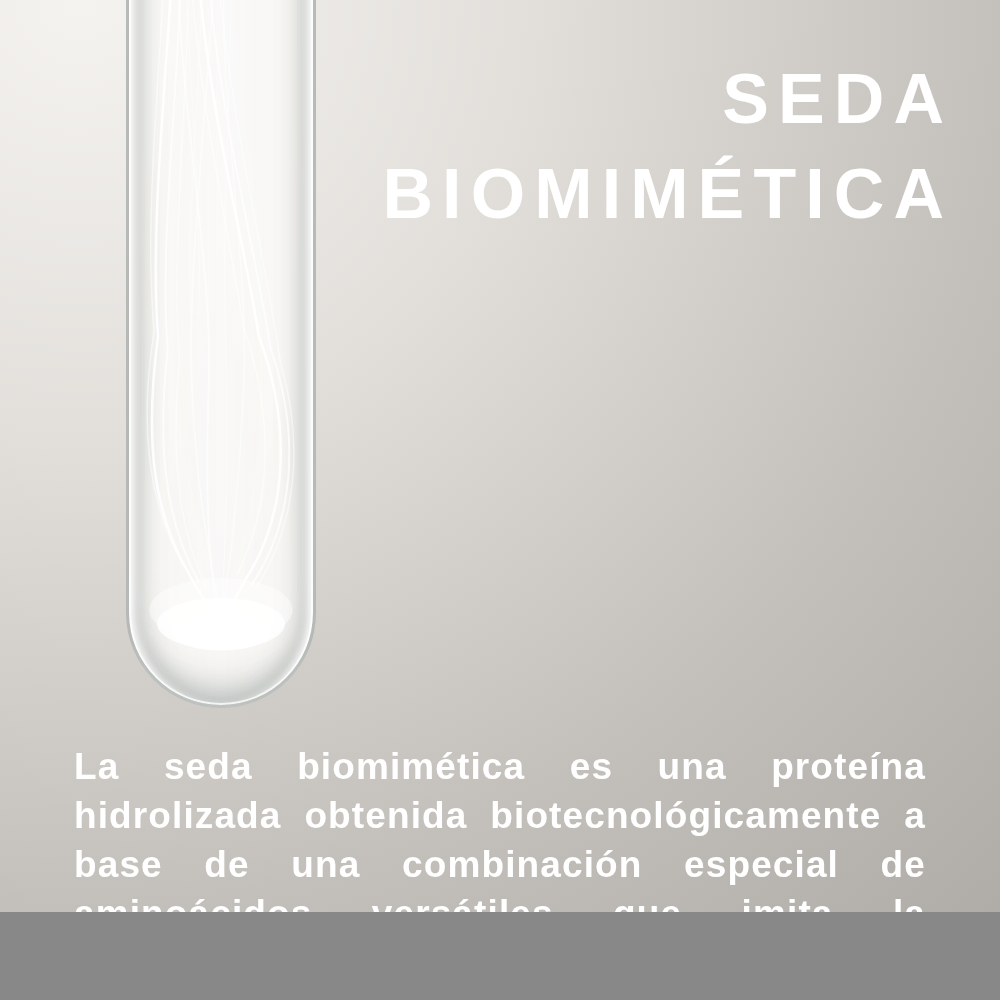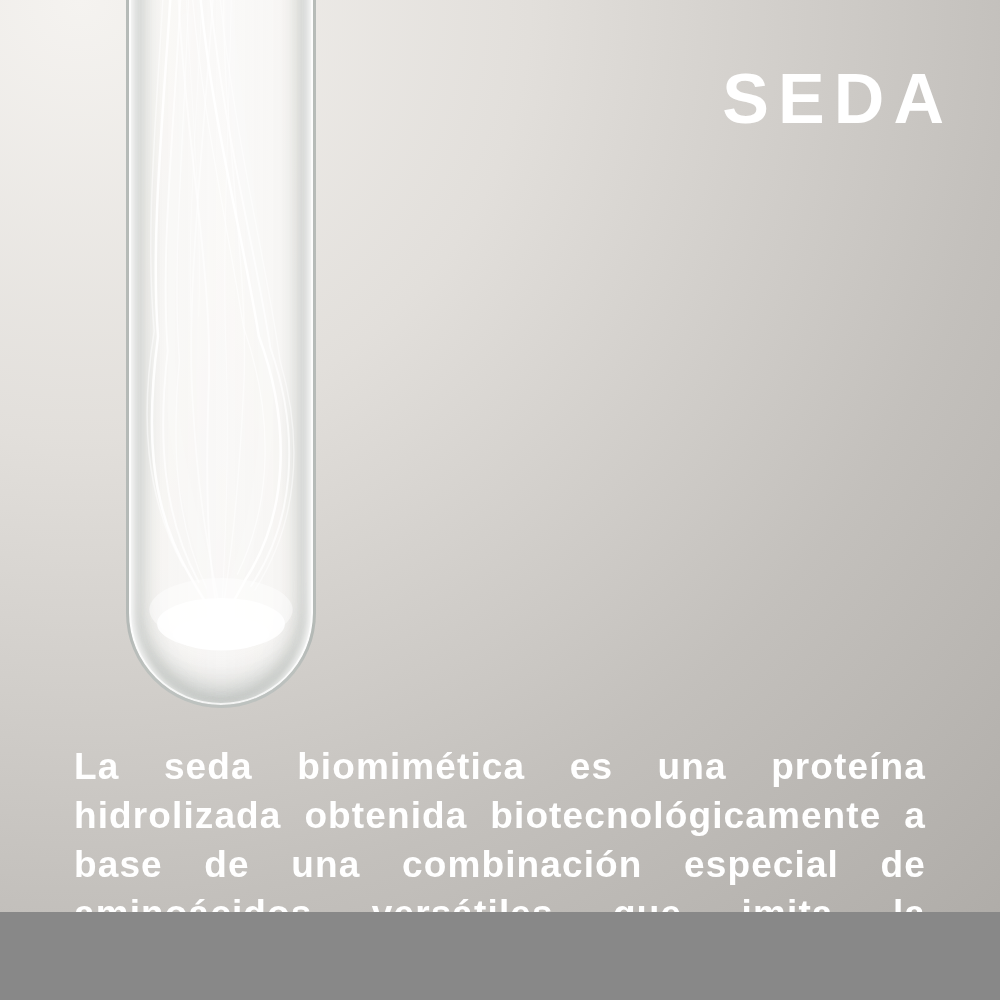--- a/index.html
+++ b/index.html
@@ -99,17 +99,18 @@
       <g fill="#ffffff" stroke="none">
         <ellipse cx="95" cy="636" rx="74" ry="32" opacity="0.45"></ellipse>
         <ellipse cx="95" cy="650" rx="66" ry="26" opacity="0.85"></ellipse>
         <ellipse cx="95" cy="660" rx="50" ry="17" opacity="0.95"></ellipse>
       </g>
     </svg>
   </div>
 
   <h1 class="title">
     <span>SEDA</span>
+    <span>BIOMIMÉTICA</span>
   </h1>
 
   <p class="body-text">La seda biomimética es una proteína hidrolizada obtenida biotecnológicamente a base de una combinación especial de aminoácidos versátiles que imita la composición y los beneficios de la seda original.</p>
 
 </div>
 
 </body></html>

